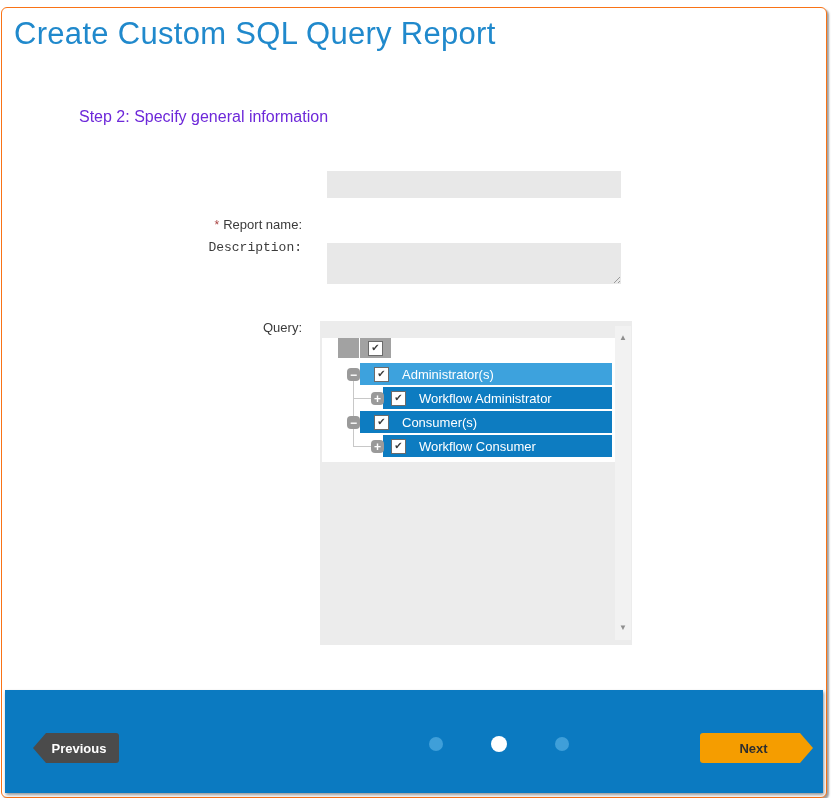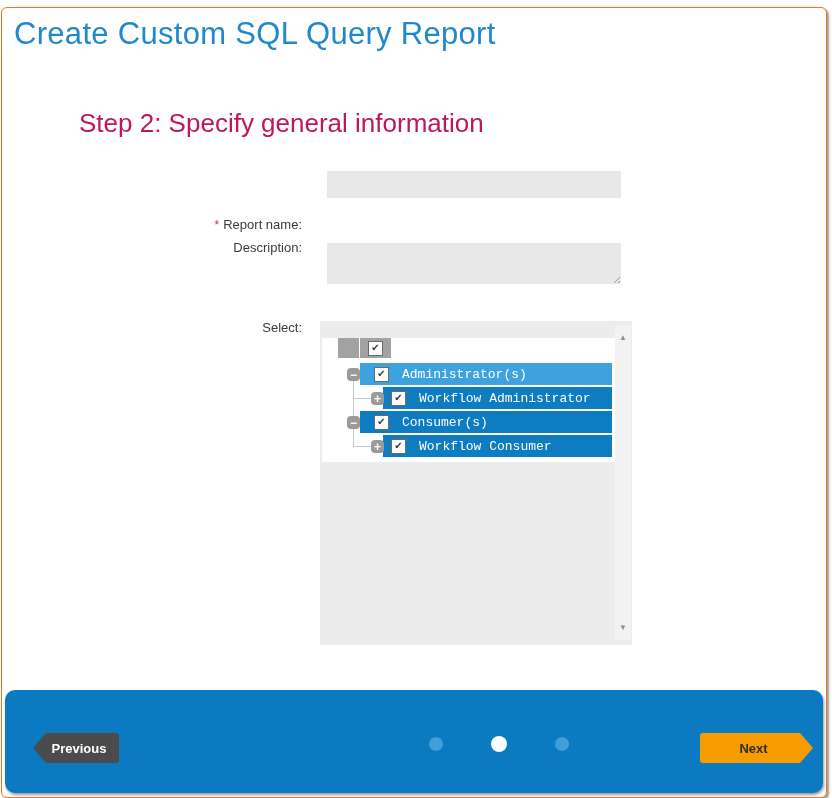--- a/index.html
+++ b/index.html
@@ -1,24 +1,24 @@
 <!DOCTYPE html>
 <html><head>
 <meta charset="utf-8">
 <style>
   html,body{margin:0;padding:0;background:#fff;}
   body{width:832px;height:798px;position:relative;font-family:"Liberation Sans",sans-serif;overflow:hidden;}
   .panel{position:absolute;left:1px;top:7px;width:824px;height:789px;background:#fff;
          border:1px solid #f97316;border-radius:6px;box-shadow:2px 2px 2px rgba(80,80,80,.55);}
   .page-title{position:absolute;left:12px;top:8px;font-size:31px;font-weight:300;color:#2089cc;letter-spacing:.3px;white-space:nowrap;}
-  .step-heading{position:absolute;left:77px;top:100px;font-size:26px;font-weight:300;color:#be185d;white-space:nowrap;}
+  .step-heading{position:absolute;left:77px;top:100px;font-size:16px;font-weight:300;color:#6d28d9;white-space:nowrap;}
 
   .field-label{position:absolute;left:140px;width:160px;text-align:right;font-size:13px;color:#3b3b3b;white-space:nowrap;}
   #label-report{top:161px;margin-top:48px;}
-  #label-desc{top:232px;}
+  #label-desc{top:232px;font-family:Liberation Mono, monospace;}
   #label-roles{top:312px;}
   .req{color:#a94442;margin-right:4px;font-size:12px;}
 
   .input-report{position:absolute;left:325px;top:163px;width:294px;height:27px;background:#e8e8e8;border:none;
                 box-sizing:border-box;padding:0 6px;font:13px "Liberation Sans",sans-serif;color:#333;outline:none;}
   .input-desc{position:absolute;left:325px;top:235px;width:294px;height:41px;background:#e8e8e8;border:none;resize:none;
               box-sizing:border-box;padding:4px 6px;font:13px "Liberation Sans",sans-serif;color:#333;outline:none;}
   .resize-grip{position:absolute;left:609px;top:266px;width:9px;height:9px;
                background:repeating-linear-gradient(135deg,transparent 0 2px,#9a9a9a 2px 3px);
                clip-path:polygon(100% 0,100% 100%,0 100%);}
@@ -33,21 +33,21 @@
   .th-text{flex:1;display:flex;align-items:center;padding-left:9px;color:#fff;font-size:13px;white-space:nowrap;}
 
   .cb{width:13px;height:13px;background:#fff;border:1px solid #6b6b6b;display:flex;align-items:center;justify-content:center;
       font-size:10px;color:#3a3a3a;line-height:1;flex:none;cursor:pointer;}
 
   .row{position:absolute;height:22px;display:flex;align-items:center;cursor:pointer;}
   .row.top{left:40px;width:252px;}
   .row.child{left:63px;width:229px;}
   .row.top .cb{margin-left:14px;}
   .row.child .cb{margin-left:8px;}
-  .row .lbl{margin-left:13px;color:#fff;font-size:13px;white-space:nowrap;font-family:Liberation Mono, monospace;}
+  .row .lbl{margin-left:13px;color:#fff;font-size:13px;white-space:nowrap;}
   #row-admin{top:42px;background:#3da2dd;}
   #row-wfadmin{top:66px;background:#0d7cc1;}
   #row-consumer{top:90px;background:#0d7cc1;}
   #row-wfconsumer{top:114px;background:#0d7cc1;}
 
   .exp{position:absolute;width:13px;height:13px;background:#9a9a9a;border-radius:4px;color:#fff;font-size:12px;
        font-weight:bold;display:flex;align-items:center;justify-content:center;line-height:1;cursor:pointer;z-index:2;}
   #exp-admin{left:27px;top:47px;}
   #exp-wfadmin{left:51px;top:71px;}
   #exp-consumer{left:27px;top:95px;}
@@ -56,21 +56,21 @@
   .hline{position:absolute;height:1px;background:#c8c8c8;z-index:1;}
   #h1{left:33px;top:77px;width:18px;}
   #h2{left:33px;top:125px;width:18px;}
 
   .sb{position:absolute;left:295px;top:5px;width:16px;height:314px;background:#f2f2f2;}
   .sb-arrow{position:absolute;left:0;width:100%;text-align:center;color:#8f8f8f;font-size:8px;line-height:8px;cursor:pointer;}
   .sb-up{top:8px;}
   .sb-down{bottom:8px;}
 
   
-  .footer{position:absolute;left:3px;right:3px;bottom:4px;height:103px;background:#0b7ac1;border-radius:10px;
+  .footer{position:absolute;left:3px;right:3px;bottom:4px;height:103px;background:#0b7ac1;border-radius:0;
           box-shadow:1px 2px 3px rgba(50,50,50,.5);}
   .btn{border:none;cursor:pointer;font-family:"Liberation Sans",sans-serif;font-weight:bold;font-size:13px;
        position:absolute;top:43px;height:30px;display:flex;align-items:center;justify-content:center;border-radius:3px;}
   .btn-prev{left:28px;width:86px;background:#4b4b4b;color:#fff;padding-left:12px;
             clip-path:polygon(0 50%,13px 0,100% 0,100% 100%,13px 100%);}
   .btn-next{left:695px;width:113px;background:#f59d00;color:#2f2f2f;padding-right:12px;
             clip-path:polygon(0 0,calc(100% - 13px) 0,100% 50%,calc(100% - 13px) 100%,0 100%);}
   .dot{position:absolute;border-radius:50%;}
   #dot-1{left:424px;top:47px;width:14px;height:14px;background:#3f9fd9;}
   #dot-2{left:486px;top:46px;width:16px;height:16px;background:#fff;}
@@ -84,21 +84,21 @@
   <div class="page-title">Create Custom SQL Query Report</div>
   <div class="step-heading">Step 2: Specify general information</div>
 
   <div class="field-label" id="label-report"><span class="req">*</span><span>Report name:</span></div>
   <input class="input-report" value="" style="">
 
   <div class="field-label" id="label-desc"><span>Description:</span></div>
   <textarea class="input-desc" style=""></textarea>
   <div class="resize-grip"></div>
 
-  <div class="field-label" id="label-roles"><span>Select:</span></div>
+  <div class="field-label" id="label-roles"><span>Query:</span></div>
 
   <div class="tree">
     <div class="tree-white"></div>
 
     <div class="trunk"></div>
     <div class="hline" id="h1"></div>
     <div class="hline" id="h2"></div>
 
     <div class="tree-header">
       <div class="th-blank"></div>

